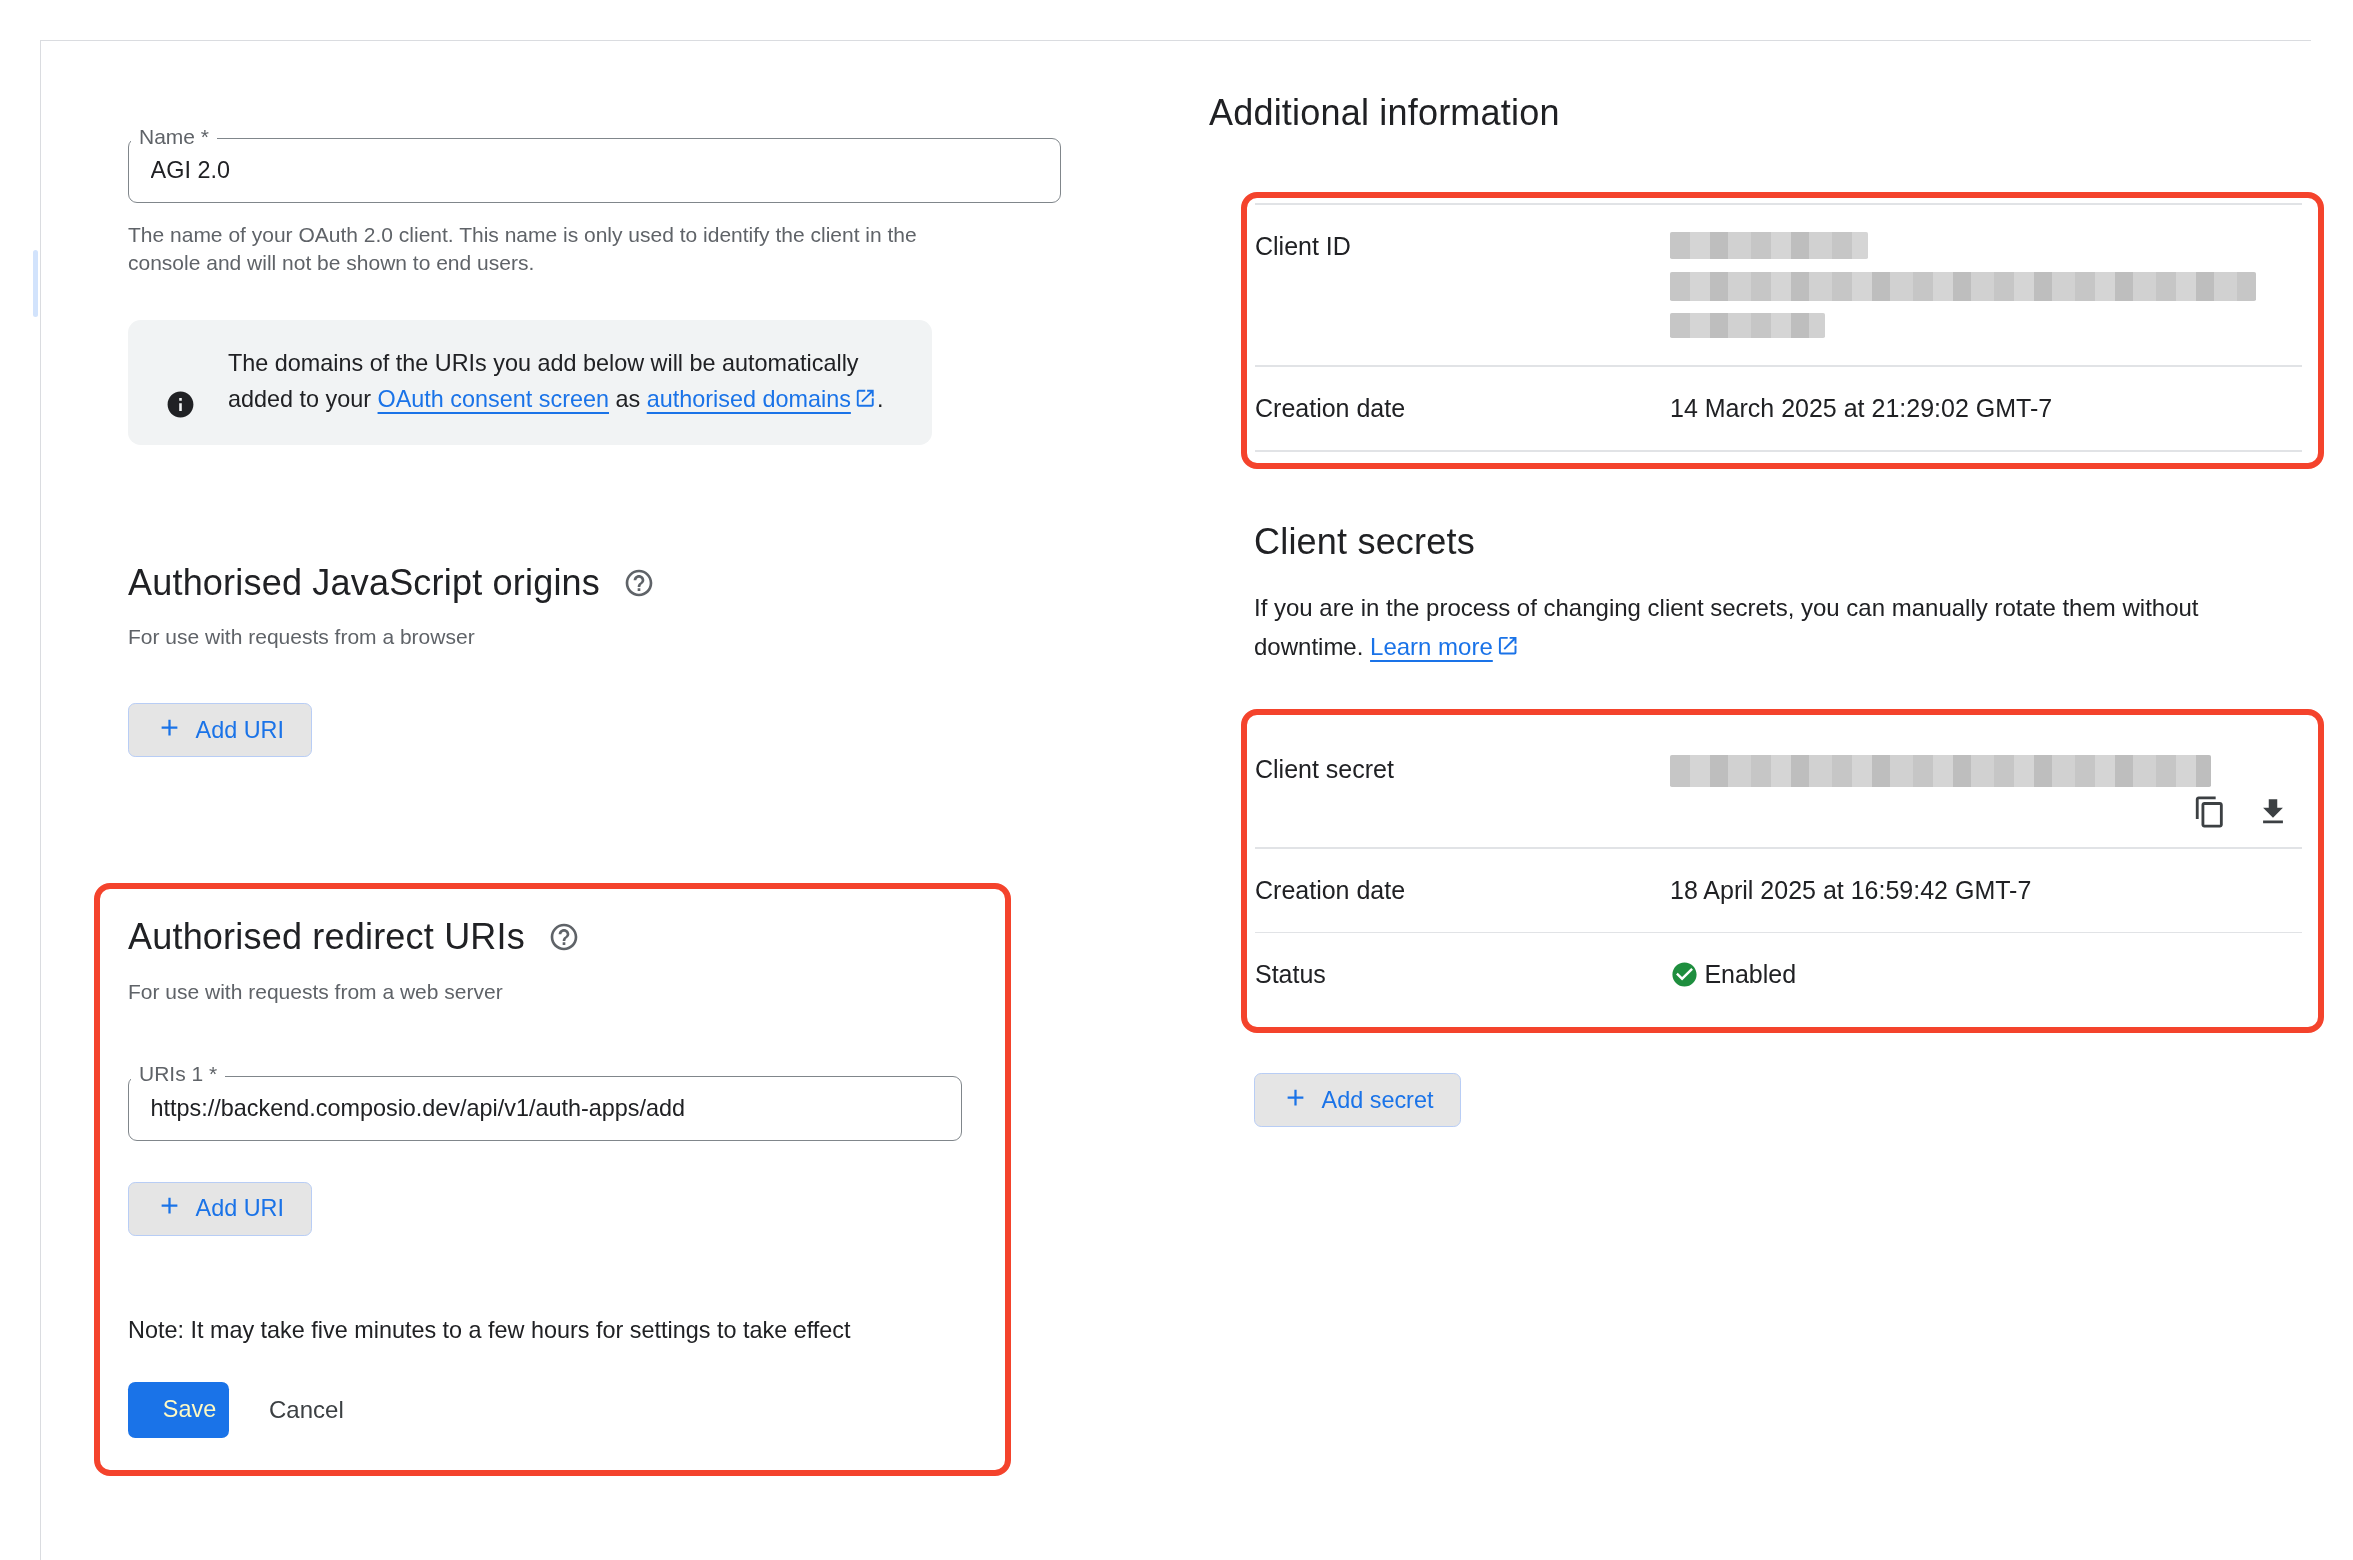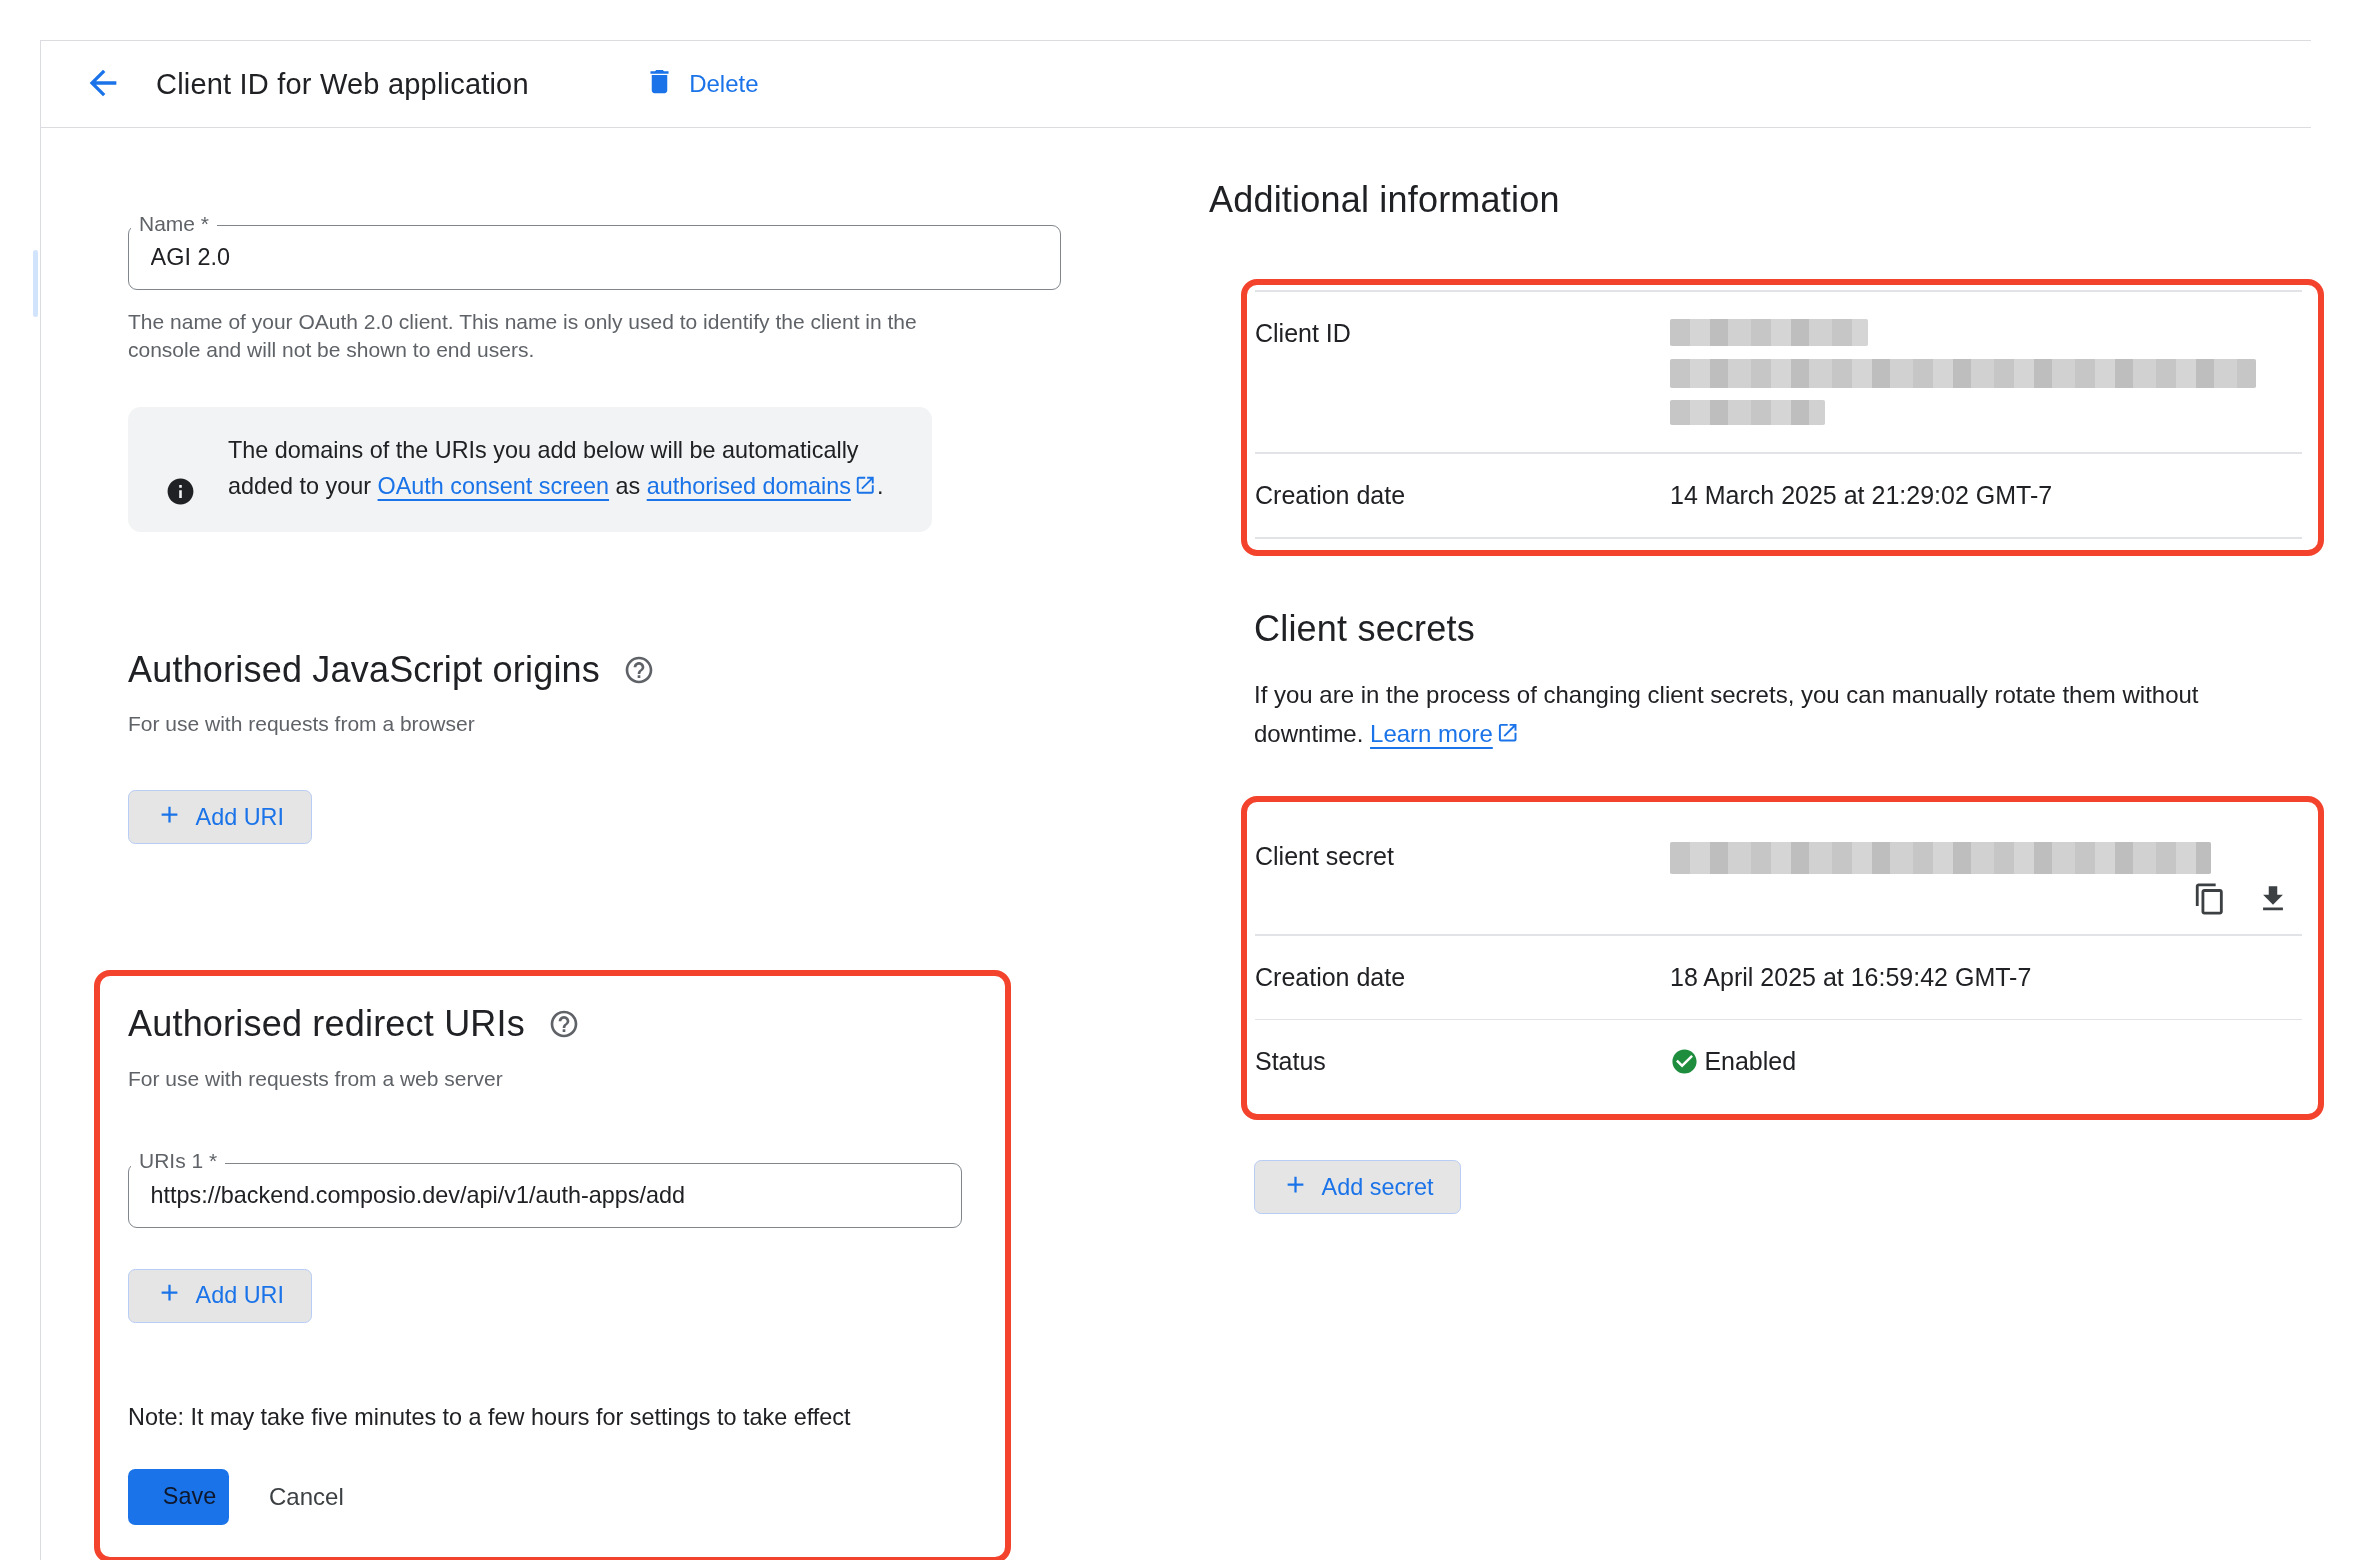--- a/index.html
+++ b/index.html
@@ -57,21 +57,21 @@
              font-family:inherit; cursor:pointer; }
 
   
   .annotation { border:6.3px solid #f4432c; border-radius:16px; }
   .annot-left { margin-top:126px; margin-left:-34px; width:917px;
                 padding:27px 21.6px 32px 28px; }
   .annot-left .uri-field { margin-top:72px; width:834px; }
   .annot-left .add-btn { margin-top:41px; }
   .note { margin-top:81px; font-size:23.4px; color:#202124; }
   .actions { margin-top:38px; display:flex; align-items:center; gap:40px; }
-  .save-btn { width:101px; height:56px; background:#1a73e8; color:#0f172a; border:none;
+  .save-btn { width:101px; height:56px; background:#1a73e8; color:#fef9c3; border:none;
               border-radius:7.2px; font-size:23.4px; font-weight:500; font-family:inherit; cursor:pointer;padding-left:22px; }
   .cancel-btn { background:none; border:none; color:#3c4043; font-size:24px; font-weight:500;
               font-family:inherit; cursor:pointer; }
 
   
   .right-col .page-h { margin-top:51px; font-size:36px; font-weight:400; letter-spacing:0.2px; }
   .annot-table { margin-left:32px; width:1083px; padding:5.4px 16px 10.8px 8px; background:#fff; }
   .divider { height:1.8px; background:#e1e3e6; }
   .row { display:flex; align-items:flex-start; padding:27px 0; }
   .row .rlabel { width:415px; flex:none; font-size:25px; font-weight:500; color:#202124; }
@@ -103,38 +103,20 @@
 </style>
 </head>
 <body>
 
 <div class="page">
 
   <div class="scroll-hint"></div>
 
   <div class="panel">
 
-    <header class="topbar">
-      <button class="icon-btn">
-        <span>
-          <svg width="40" height="40" viewBox="0 0 24 24" fill="#1a73e8">
-              <path d="M20 11H7.83l5.59-5.59L12 4l-8 8 8 8 1.41-1.41L7.83 13H20v-2z"></path>
-            </svg>
-        </span>
-      </button>
-      <h1>Client ID for Web application</h1>
-      <button class="delete-btn">
-        <span>
-          <svg width="31" height="31" viewBox="0 0 24 24" fill="#1a73e8">
-              <path d="M6 19c0 1.1.9 2 2 2h8c1.1 0 2-.9 2-2V7H6v12zM19 4h-3.5l-1-1h-5l-1 1H5v2h14V4z"></path>
-            </svg>
-        </span>
-        <span>Delete</span>
-      </button>
-    </header>
 
     <main class="content">
 
       <section class="left-col">
 
         <div class="text-field" style="margin-top:97px;">
           <span class="float-label">Name *</span>
           <input type="text" value="AGI 2.0" style="">
         </div>
         <p class="helper">The name of your OAuth 2.0 client. This name is only used to identify the client in the console and will not be shown to end users.</p>

